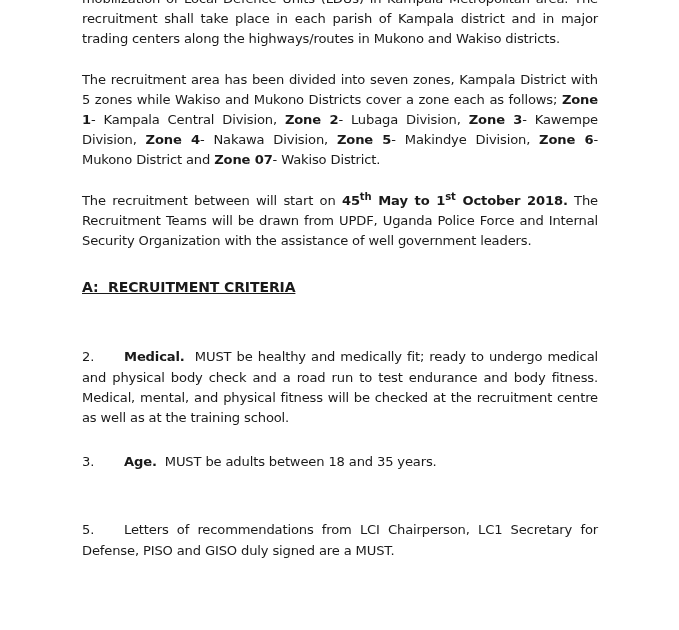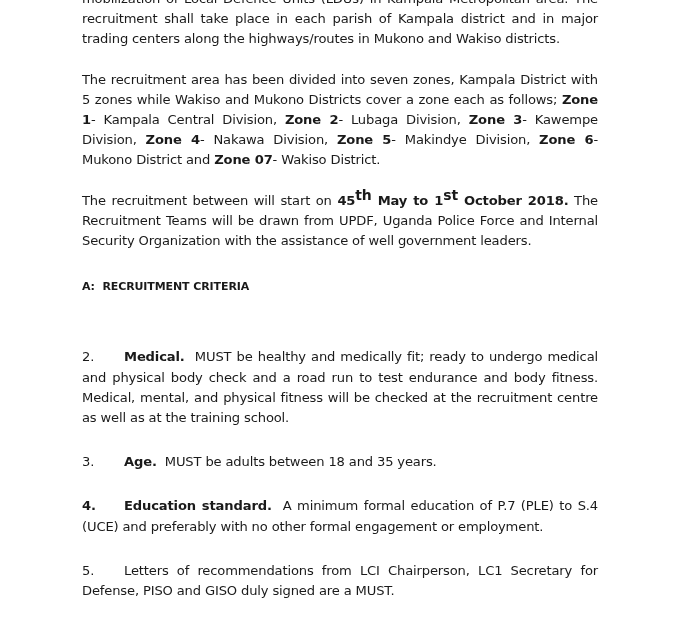--- a/index.html
+++ b/index.html
@@ -8,22 +8,22 @@
       font-family: "DejaVu Sans", sans-serif; color: #1a1a1a;
     }
     .page {
       position: absolute; left: 82px; top: -11px; width: 516px;
       font-size: 13.1px; line-height: 20.2px; letter-spacing: -0.15px;
     }
     p { margin: 0; text-align: justify; }
     .gap-s { height: 10px; }
     .gap-l { height: 20px; }
     b { font-weight: bold; }
-    sup { font-size: 14px; line-height: 0; vertical-align: 5px; font-weight: bold; }
-    .heading { font-weight: bold; font-size: 11px; letter-spacing: -0.1px; }
+    sup { font-size: 10px; line-height: 0; vertical-align: 5px; font-weight: bold; }
+    .heading { font-weight: bold; font-size: 14px; letter-spacing: -0.1px; text-decoration: underline; }
     .num { display: inline-block; width: 42px; }
     .num-b { display: inline-block; width: 42px; font-weight: bold; }
   </style>
 </head>
 <body>
 
 <div class="page">
 
   <p>
     <span>mobilization of Local Defence Units (LDUs) in Kampala Metropolitan area. The</span>
@@ -54,20 +54,19 @@
   <p><span class="num">2.</span><b>Medical.</b><span style="white-space:pre-wrap;margin-top:26px;">  MUST be healthy and medically fit; ready to undergo medical and physical body check and a road run to test endurance and body fitness. Medical, mental, and physical fitness will be checked at the recruitment centre as well as at the training school.</span></p>
 
   <div class="gap-l"></div>
   <div style="height:4px"></div>
 
   <p><span class="num">3.</span><b>Age.</b><span style="white-space:pre-wrap;margin-top:21px;">  MUST be adults between 18 and 35 years.</span></p>
 
   <div class="gap-l"></div>
   <div style="height:4px"></div>
 
-  <p><span class="num-b">4.</span><b>Education standard.</b><span style="white-space:pre-wrap;">  A minimum formal education of P.7 (PLE) to S.4 (UCE) and preferably with no other formal engagement or employment.</span></p>
 
   <div class="gap-l"></div>
   <div style="height:4px"></div>
 
   <p><span class="num">5.</span><b></b><span>Letters of recommendations from LCI Chairperson, LC1 Secretary for Defense, PISO and GISO duly signed are a MUST.</span></p>
 
 </div>
 
 </body></html>

